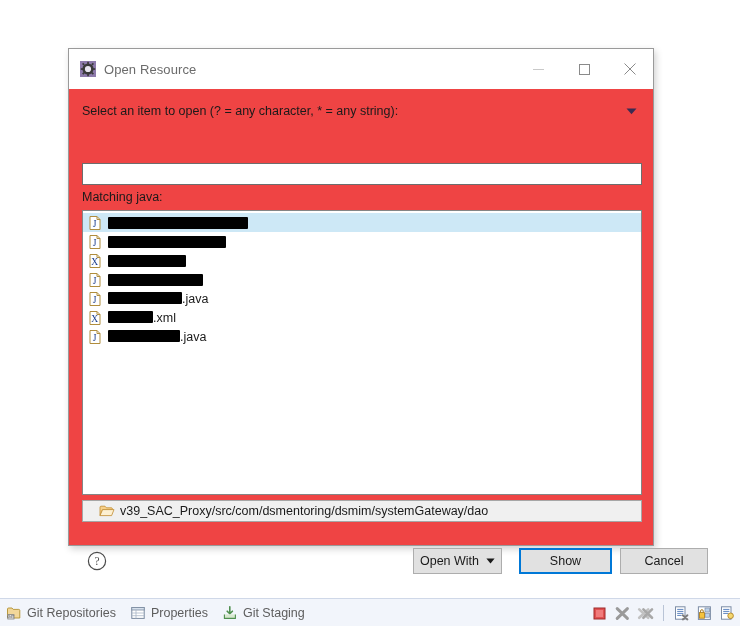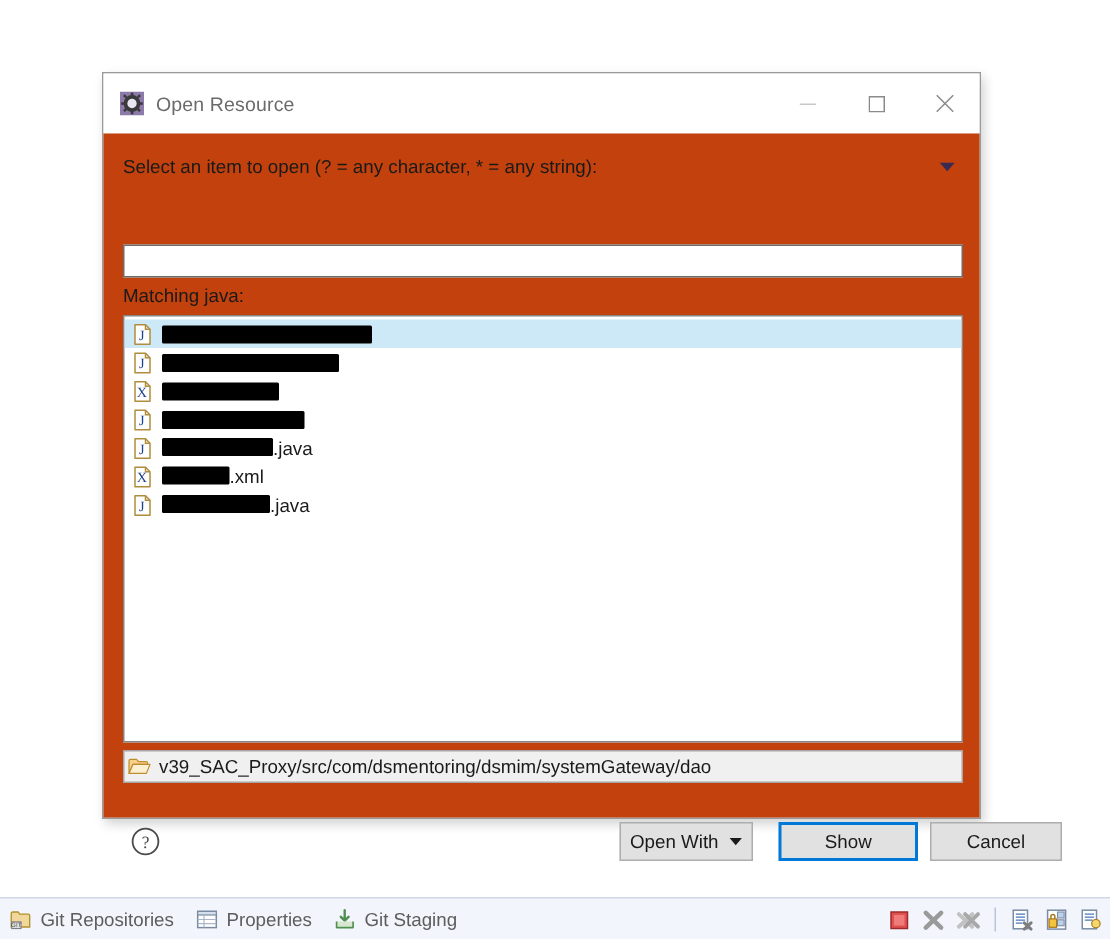--- a/index.html
+++ b/index.html
@@ -72,21 +72,21 @@
   }
   .winbtn svg { display: block; }
 
   
   .dlg-body {
     position: absolute;
     left: 0;
     top: 40px;
     right: 0;
     bottom: 0;
-    background: #c2410c;
+    background: #ef4444;
   }
 
   .prompt-row {
     position: absolute;
     left: 13px;
     top: 12px;
     right: 13px;
     height: 20px;
     display: flex;
     align-items: center;
@@ -186,21 +186,21 @@
     position: absolute;
     left: 13px;
     top: 411px;
     width: 560px;
     height: 22px;
     background: #f0f0f0;
     border: 1px solid #a6a6a6;
     box-sizing: border-box;
     display: flex;
     align-items: center;
-    padding-left: 2px;
+    padding-left: 16px;
   }
   .folder-icon {
     width: 16px;
     height: 16px;
     margin-right: 5px;
     flex: 0 0 auto;
     display: block;
   }
   .path-text {
     font-size: 12.5px;

